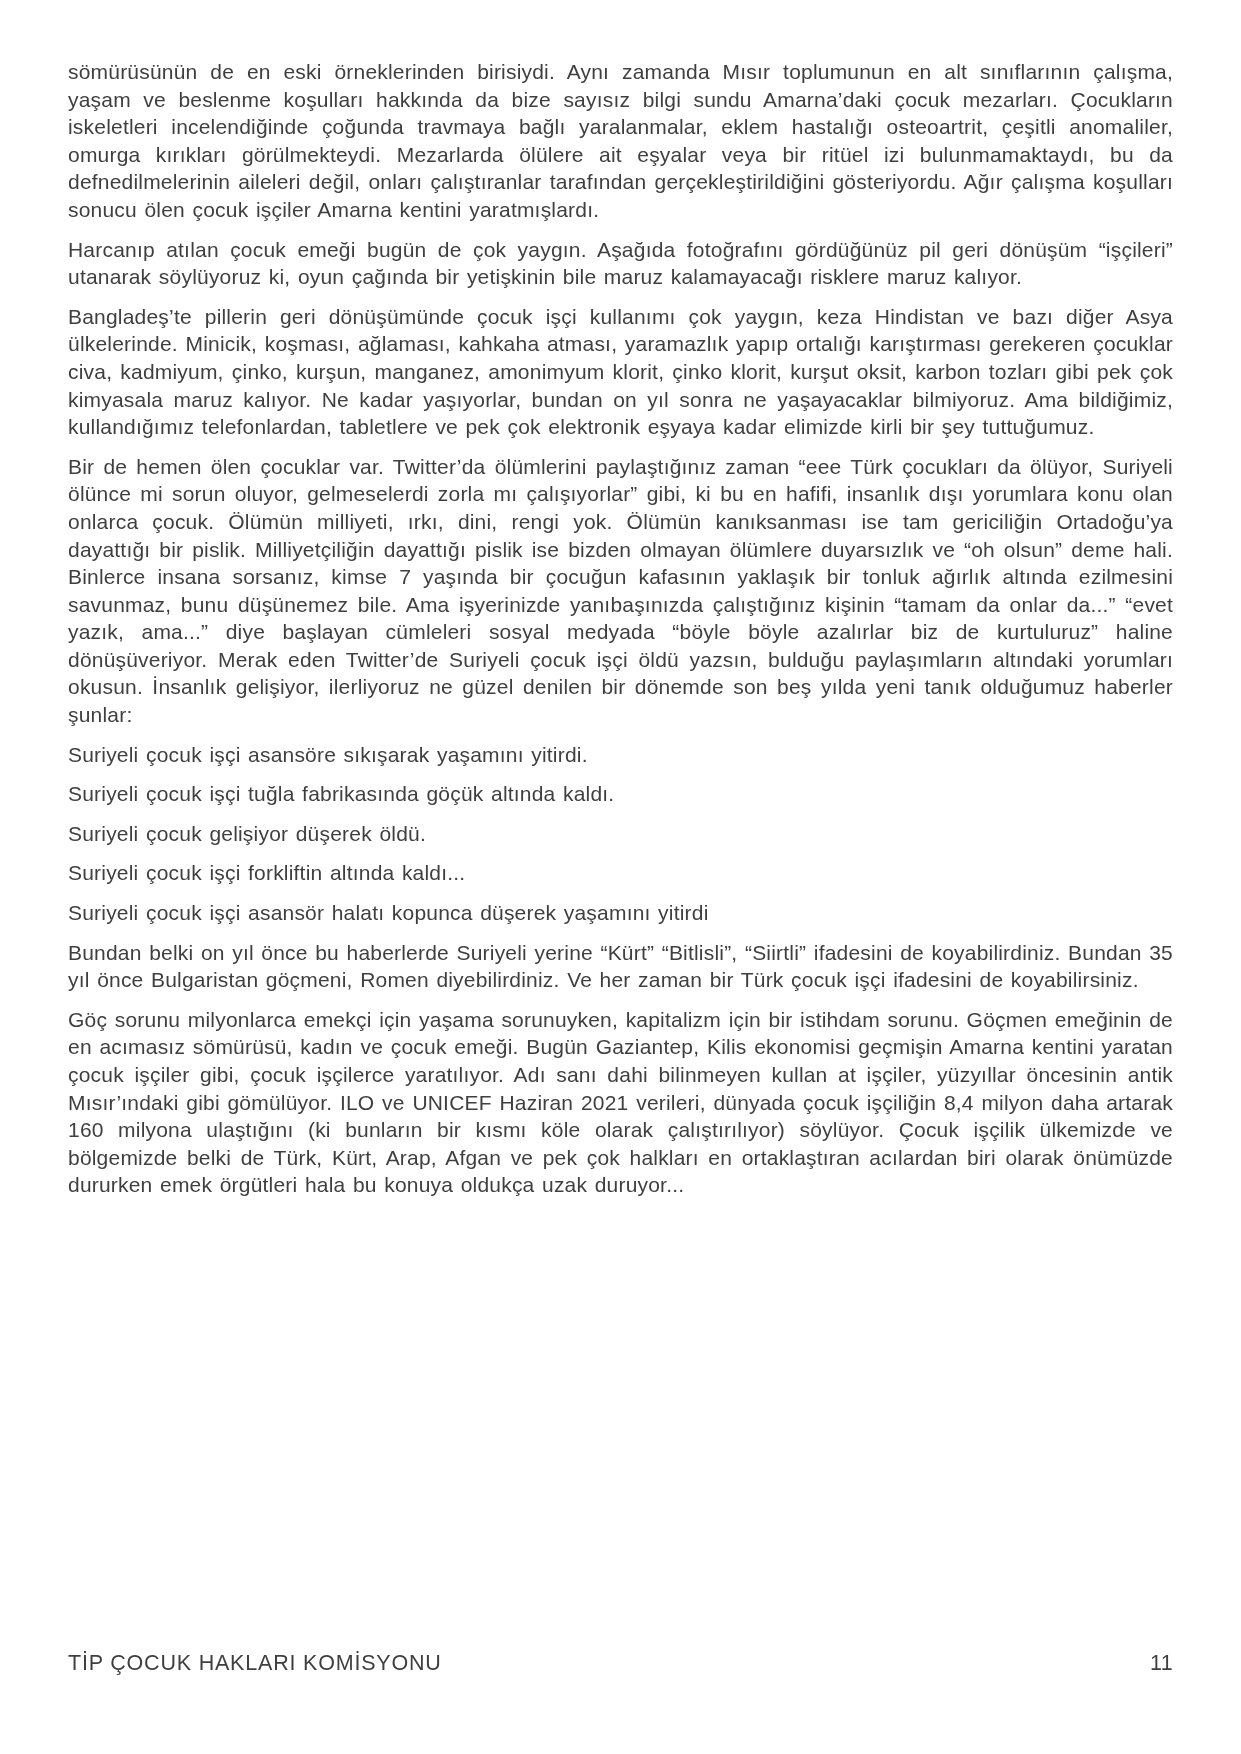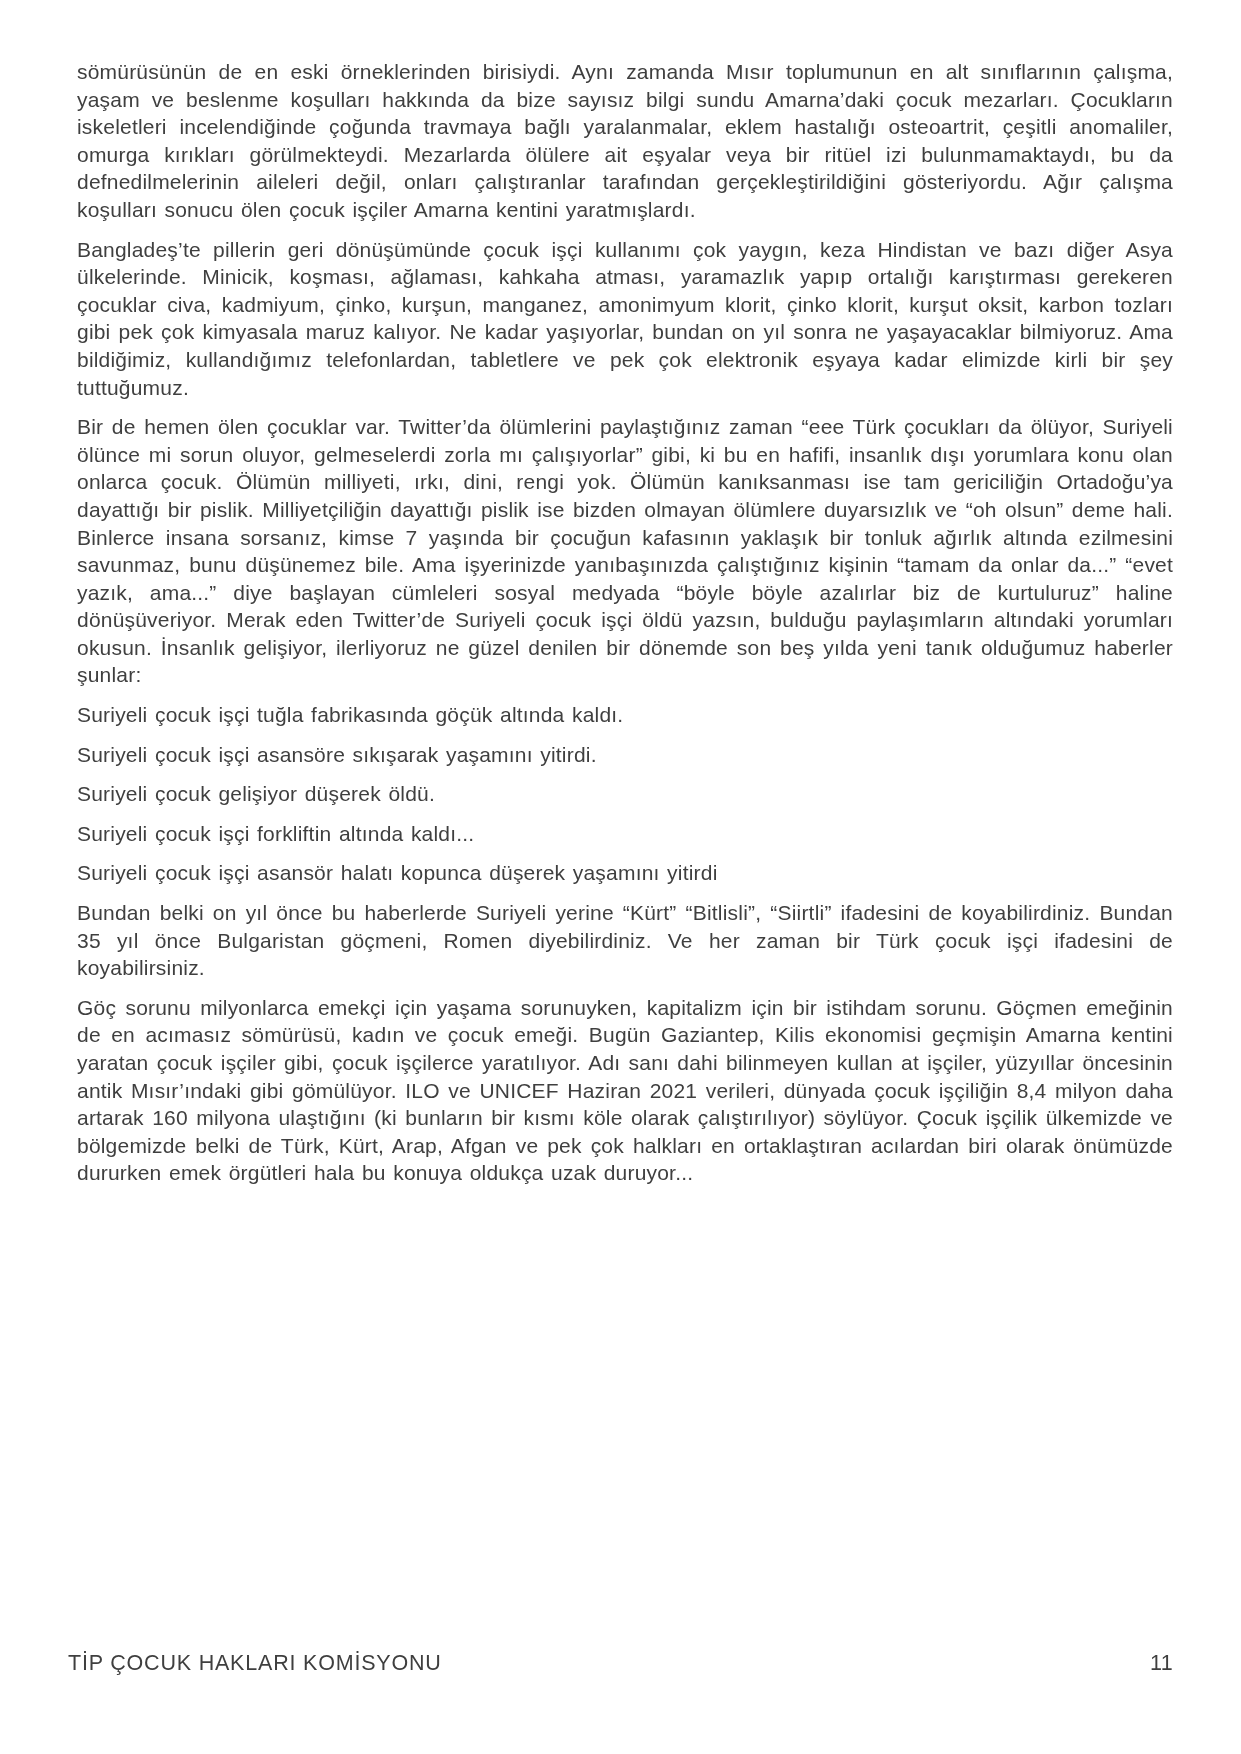--- a/index.html
+++ b/index.html
@@ -16,21 +16,21 @@
     color: #3f3f3f;
     -webkit-font-smoothing: antialiased;
   }
   .page {
     position: absolute;
     inset: 0;
     padding: 58px 68px 0 68px;
     box-sizing: border-box;
   }
   .body-text p {
-    margin: 0 0 12px 9px;
+    margin: 0 0 12px 0;
     font-size: 21px;
     line-height: 27.6px;
     text-align: justify;
     letter-spacing: 0.2px;
     word-spacing: 1.5px;
   }
   .body-text p.single-line {
     text-align: left;
   }
   .footer {
@@ -51,24 +51,25 @@
     letter-spacing: 0.3px;
   }
 </style>
 </head>
 <body>
 
 <div class="page">
 
   <div class="body-text">
     <p>sömürüsünün de en eski örneklerinden birisiydi. Aynı zamanda Mısır toplumunun en alt sınıflarının çalışma, yaşam ve beslenme koşulları hakkında da bize sayısız bilgi sundu Amarna’daki çocuk mezarları. Çocukların iskeletleri incelendiğinde çoğunda travmaya bağlı yaralanmalar, eklem hastalığı osteoartrit, çeşitli anomaliler, omurga kırıkları görülmekteydi. Mezarlarda ölülere ait eşyalar veya bir ritüel izi bulunmamaktaydı, bu da defnedilmelerinin aileleri değil, onları çalıştıranlar tarafından gerçekleştirildiğini gösteriyordu. Ağır çalışma koşulları sonucu ölen çocuk işçiler Amarna kentini yaratmışlardı.</p>
+    <p>Harcanıp atılan çocuk emeği bugün de çok yaygın. Aşağıda fotoğrafını gördüğünüz pil geri dönüşüm “işçileri” utanarak söylüyoruz ki, oyun çağında bir yetişkinin bile maruz kalamayacağı risklere maruz kalıyor.</p>
     <p>Bangladeş’te pillerin geri dönüşümünde çocuk işçi kullanımı çok yaygın, keza Hindistan ve bazı diğer Asya ülkelerinde. Minicik, koşması, ağlaması, kahkaha atması, yaramazlık yapıp ortalığı karıştırması gerekeren çocuklar civa, kadmiyum, çinko, kurşun, manganez, amonimyum klorit, çinko klorit, kurşut oksit, karbon tozları gibi pek çok kimyasala maruz kalıyor. Ne kadar yaşıyorlar, bundan on yıl sonra ne yaşayacaklar bilmiyoruz. Ama bildiğimiz, kullandığımız telefonlardan, tabletlere ve pek çok elektronik eşyaya kadar elimizde kirli bir şey tuttuğumuz.</p>
     <p>Bir de hemen ölen çocuklar var. Twitter’da ölümlerini paylaştığınız zaman “eee Türk çocukları da ölüyor, Suriyeli ölünce mi sorun oluyor, gelmeselerdi zorla mı çalışıyorlar” gibi, ki bu en hafifi, insanlık dışı yorumlara konu olan onlarca çocuk. Ölümün milliyeti, ırkı, dini, rengi yok. Ölümün kanıksanması ise tam gericiliğin Ortadoğu’ya dayattığı bir pislik. Milliyetçiliğin dayattığı pislik ise bizden olmayan ölümlere duyarsızlık ve “oh olsun” deme hali. Binlerce insana sorsanız, kimse 7 yaşında bir çocuğun kafasının yaklaşık bir tonluk ağırlık altında ezilmesini savunmaz, bunu düşünemez bile. Ama işyerinizde yanıbaşınızda çalıştığınız kişinin “tamam da onlar da...” “evet yazık, ama...” diye başlayan cümleleri sosyal medyada “böyle böyle azalırlar biz de kurtuluruz” haline dönüşüveriyor. Merak eden Twitter’de Suriyeli çocuk işçi öldü yazsın, bulduğu paylaşımların altındaki yorumları okusun. İnsanlık gelişiyor, ilerliyoruz ne güzel denilen bir dönemde son beş yılda yeni tanık olduğumuz haberler şunlar:</p>
+    <p class="single-line">Suriyeli çocuk işçi asansöre sıkışarak yaşamını yitirdi.</p>
     <p class="single-line">Suriyeli çocuk işçi tuğla fabrikasında göçük altında kaldı.</p>
-    <p class="single-line">Suriyeli çocuk işçi asansöre sıkışarak yaşamını yitirdi.</p>
     <p class="single-line">Suriyeli çocuk gelişiyor düşerek öldü.</p>
     <p class="single-line">Suriyeli çocuk işçi forkliftin altında kaldı...</p>
     <p class="single-line">Suriyeli çocuk işçi asansör halatı kopunca düşerek yaşamını yitirdi</p>
     <p>Bundan belki on yıl önce bu haberlerde Suriyeli yerine “Kürt” “Bitlisli”, “Siirtli” ifadesini de koyabilirdiniz. Bundan 35 yıl önce Bulgaristan göçmeni, Romen diyebilirdiniz. Ve her zaman bir Türk çocuk işçi ifadesini de koyabilirsiniz.</p>
     <p>Göç sorunu milyonlarca emekçi için yaşama sorunuyken, kapitalizm için bir istihdam sorunu. Göçmen emeğinin de en acımasız sömürüsü, kadın ve çocuk emeği. Bugün Gaziantep, Kilis ekonomisi geçmişin Amarna kentini yaratan çocuk işçiler gibi, çocuk işçilerce yaratılıyor. Adı sanı dahi bilinmeyen kullan at işçiler, yüzyıllar öncesinin antik Mısır’ındaki gibi gömülüyor. ILO ve UNICEF Haziran 2021 verileri, dünyada çocuk işçiliğin 8,4 milyon daha artarak 160 milyona ulaştığını (ki bunların bir kısmı köle olarak çalıştırılıyor) söylüyor. Çocuk işçilik ülkemizde ve bölgemizde belki de Türk, Kürt, Arap, Afgan ve pek çok halkları en ortaklaştıran acılardan biri olarak önümüzde dururken emek örgütleri hala bu konuya oldukça uzak duruyor...</p>
   </div>
 
   <div class="footer">
     <span class="footer-left">TİP ÇOCUK HAKLARI KOMİSYONU</span>
     <span class="footer-page">11</span>

